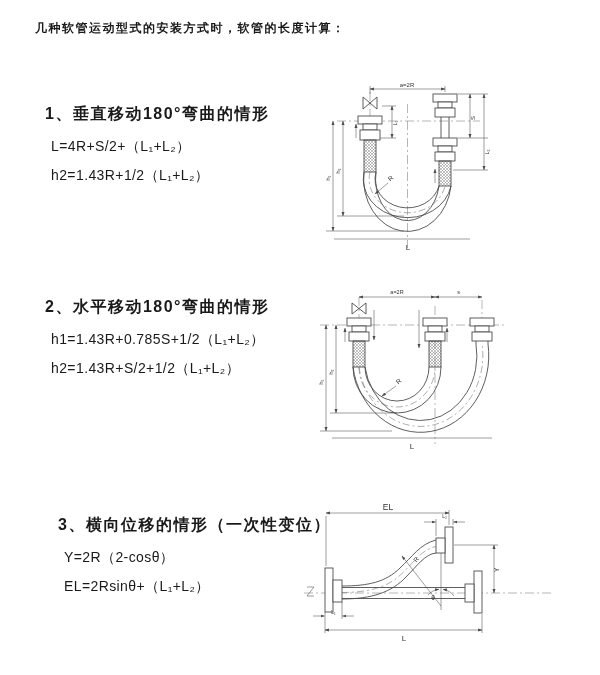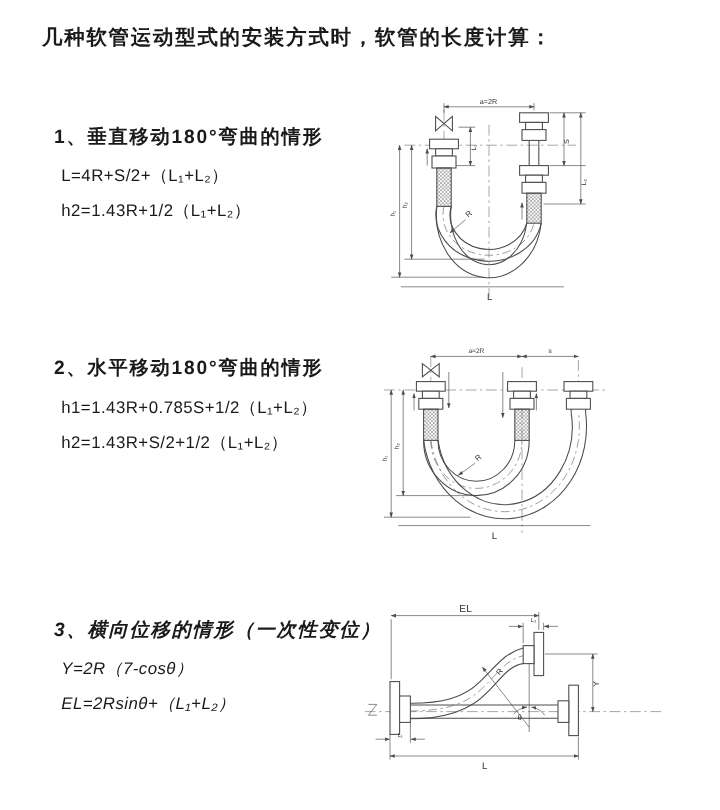--- a/index.html
+++ b/index.html
@@ -7,21 +7,21 @@
   body {
     background:#ffffff;
     font-family:"Liberation Sans","DejaVu Sans",sans-serif;
     color:#1a1a1a;
     position:relative;
     overflow:hidden;
   }
   .page { position:absolute; inset:0; background:#fff; }
   .title {
     position:absolute; left:35px; top:20px;
-    font-size:17px; font-weight:bold; letter-spacing:1.5px;
+    font-size:12px; font-weight:bold; letter-spacing:1.5px;
     white-space:nowrap;
   }
   .sec { position:absolute; }
   .sec-heading { font-size:16px; font-weight:bold; letter-spacing:1.5px; white-space:nowrap; }
   .formula {
     font-size:14px; letter-spacing:.4px; margin:14px 0 0 6px;
     line-height:15px; white-space:nowrap;
   }
   .diagram { position:absolute; }
   .ln   { stroke:#4d4d4d; stroke-width:.9; fill:none; }
@@ -44,23 +44,23 @@
     <div class="formula">L=4R+S/2+（L₁+L₂）</div>
     <div class="formula">h2=1.43R+1/2（L₁+L₂）</div>
   </div>
 
   <div class="sec" style="left:45px; top:297px;">
     <div class="sec-heading">2、水平移动180°弯曲的情形</div>
     <div class="formula">h1=1.43R+0.785S+1/2（L₁+L₂）</div>
     <div class="formula">h2=1.43R+S/2+1/2（L₁+L₂）</div>
   </div>
 
-  <div class="sec" style="left:45px; top:515px;font-style:italic;">
+  <div class="sec" style="left:58px; top:515px;">
     <div class="sec-heading">3、横向位移的情形（一次性变位）</div>
-    <div class="formula">Y=2R（7-cosθ）</div>
+    <div class="formula">Y=2R（2-cosθ）</div>
     <div class="formula">EL=2Rsinθ+（L₁+L₂）</div>
   </div>
 
   <svg class="diagram" style="left:312px; top:76px;" width="280" height="180" viewBox="0 0 280 180">
     <defs>
       <marker id="ah" viewBox="0 0 10 10" refX="9" refY="5" markerWidth="8" markerHeight="8" orient="auto-start-reverse">
         <path d="M0,1.6 L10,5 L0,8.4 z" fill="#4d4d4d"></path>
       </marker>
       <pattern id="braidpat" width="3" height="3" patternUnits="userSpaceOnUse">
         <path d="M0,3 L3,0 M0,0 L3,3" stroke="#777" stroke-width="0.45"></path>

